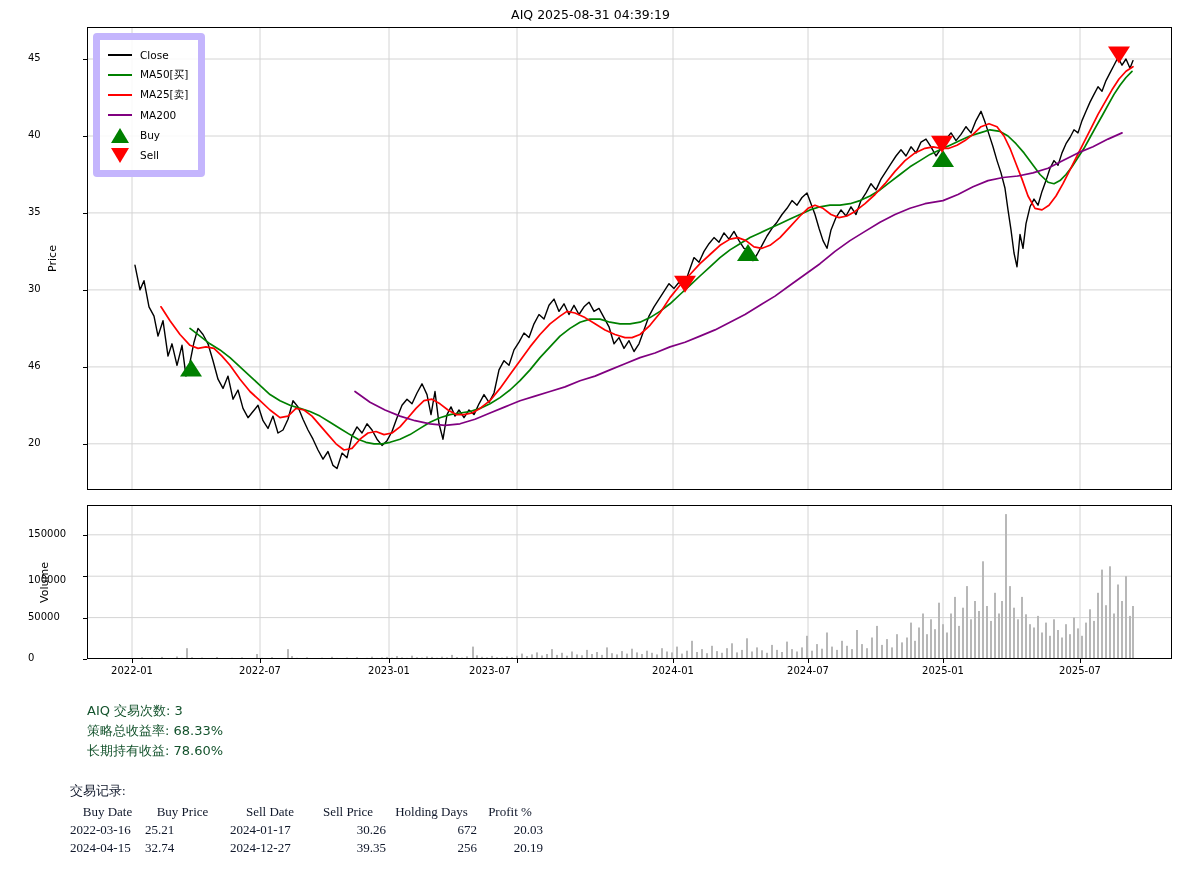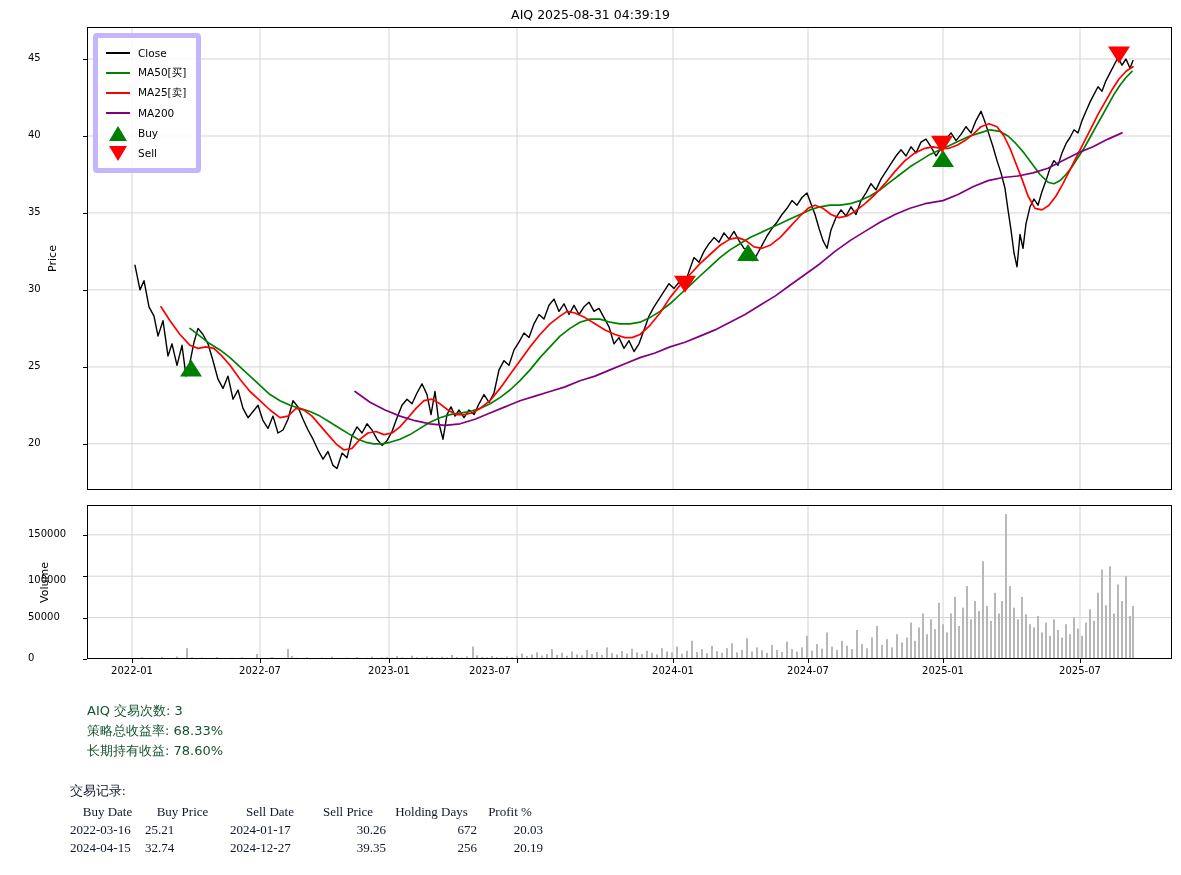--- a/index.html
+++ b/index.html
@@ -9,21 +9,21 @@
   #price-plot{left:87px;top:27px;width:1085px;height:463px;}
   #vol-plot{left:87px;top:505px;width:1085px;height:154px;}
   svg{display:block;}
   .ylab{position:absolute;font-size:11px;color:#000;transform:rotate(-90deg);transform-origin:center center;white-space:nowrap;}
   #price-ylab{left:22px;top:252px;width:60px;text-align:center;}
   #vol-ylab{left:14px;top:576px;width:60px;text-align:center;}
   .tick-label{position:absolute;font-size:10px;color:#000;white-space:nowrap;}
   .ytick{text-align:left;width:52px;}
   .xtick{text-align:center;width:64px;}
   .tickmark{position:absolute;background:#000;}
-  .legend{position:absolute;left:6px;top:6px;background:rgba(255,255,255,0.85);border:5px solid #c4b5fd;border-radius:4px;padding:5px 10px 5px 8px;z-index:5;}
+  .legend{position:absolute;left:6px;top:6px;background:rgba(255,255,255,0.85);border:7px solid #c4b5fd;border-radius:4px;padding:5px 10px 5px 8px;z-index:5;}
   .legend-row{display:flex;align-items:center;height:20px;}
   .legend-swatch{width:24px;display:flex;justify-content:center;align-items:center;margin-right:8px;}
   .lsw-line{width:24px;height:2px;}
   .tri-up{width:0;height:0;border-left:9px solid transparent;border-right:9px solid transparent;border-bottom:15px solid #008000;}
   .tri-down{width:0;height:0;border-left:9px solid transparent;border-right:9px solid transparent;border-top:15px solid #ff0000;}
   .legend-label{font-size:10.5px;color:#000;}
   .stats{position:absolute;left:87px;top:701px;font-size:13px;color:#14532d;line-height:20px;}
   .records{position:absolute;left:70px;top:781px;font-size:13px;color:#0f172a;font-family:Liberation Serif, serif;}
   .trades-table{margin-top:2px;}
   .trow{display:flex;height:18px;line-height:18px;}
@@ -373,21 +373,21 @@
         <span class="tc tc2">32.74</span>
         <span class="tc tc3">2024-12-27</span>
         <span class="tc tc4">39.35</span>
         <span class="tc tc5">256</span>
         <span class="tc tc6">20.19</span>
       </div>
     </div>
   </div>
 <div class="tick-label ytick" style="left: 28px; top: 436.823px;">20</div>
     <div class="tickmark" style="left: 83px; top: 443.823px; width: 4px; height: 1px;"></div>
-    <div class="tick-label ytick" style="left: 28px; top: 359.862px;">25</div>
+    <div class="tick-label ytick" style="left: 28px; top: 359.862px;">46</div>
     <div class="tickmark" style="left: 83px; top: 366.862px; width: 4px; height: 1px;"></div>
     <div class="tick-label ytick" style="left: 28px; top: 282.9px;">30</div>
     <div class="tickmark" style="left: 83px; top: 289.9px; width: 4px; height: 1px;"></div>
     <div class="tick-label ytick" style="left: 28px; top: 205.939px;">35</div>
     <div class="tickmark" style="left: 83px; top: 212.939px; width: 4px; height: 1px;"></div>
     <div class="tick-label ytick" style="left: 28px; top: 128.977px;">40</div>
     <div class="tickmark" style="left: 83px; top: 135.977px; width: 4px; height: 1px;"></div>
     <div class="tick-label ytick" style="left: 28px; top: 52.016px;">45</div>
     <div class="tickmark" style="left: 83px; top: 59.016px; width: 4px; height: 1px;"></div>
     <div class="tick-label ytick" style="left: 28px; top: 652px;">0</div>

